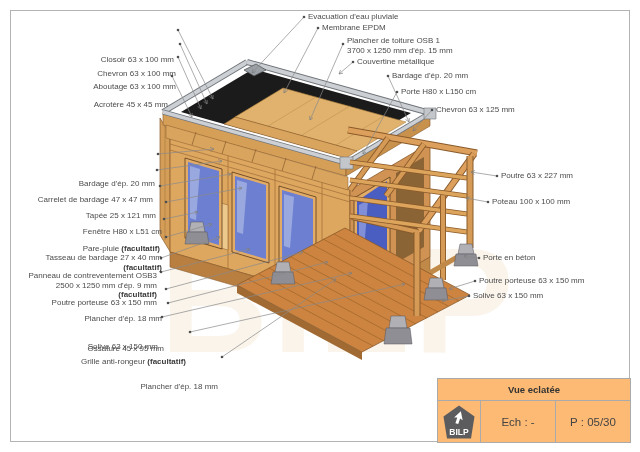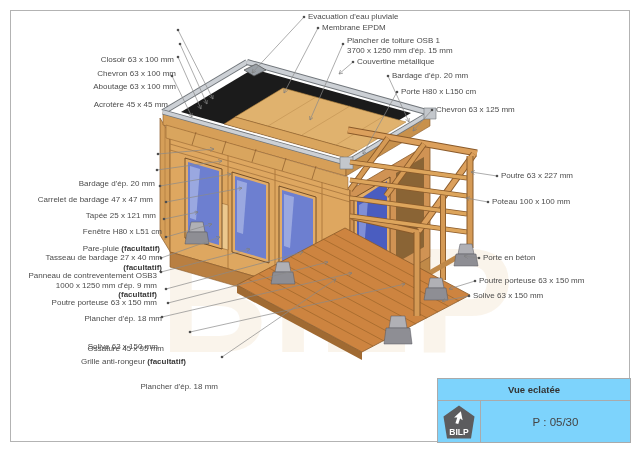--- a/index.html
+++ b/index.html
@@ -8,21 +8,21 @@
   #frame{position:absolute;left:10px;top:10px;width:618px;height:430px;
          border:1px solid #b3b3b3;}
   #wm{position:absolute;left:160px;top:225px;font-size:150px;font-weight:bold;
       letter-spacing:4px;color:rgba(233,205,162,0.22);line-height:1;user-select:none;}
   svg.draw{position:absolute;left:0;top:0;}
   .lbl{position:absolute;font-size:8px;line-height:9.5px;color:#4c4c4c;white-space:nowrap;}
   .lbl b{color:#3a3a3a;}
   .r{text-align:right;margin-top:30px;}
   
   #tblock{position:absolute;left:437px;top:378px;width:192px;height:63px;
-          border:1px solid #aaa;background:#7dd3fc;}
+          border:1px solid #aaa;background:#fdba74;}
   #trow1{height:21px;border-bottom:1px solid #aaa;display:flex;align-items:center;
          justify-content:center;font-size:9.5px;font-weight:bold;color:#333;}
   #trow2{display:flex;height:41px;}
   .tcell{display:flex;align-items:center;justify-content:center;font-size:11.5px;color:#444;}
   #tc-logo{width:42px;border-right:1px solid #aaa;}
   #tc-ech{flex:1;border-right:1px solid #aaa;}
   #tc-page{flex:1;}
 </style>
 </head>
 <body>
@@ -262,21 +262,21 @@
   <div class="lbl r" style="right:487px;top:165px">Carrelet de bardage 47 x 47 mm</div>
   <div class="lbl r" style="right:484px;top:181px">Tapée 25 x 121 mm</div>
   <div class="lbl r" style="right:478px;top:197px">Fenêtre H80 x L51 cm</div>
   <div class="lbl r" style="right:480px;top:214px"><span>Pare-pluie </span><b>(facultatif)</b></div>
   <div class="lbl r" style="right:478px;top:223px">
     <div>Tasseau de bardage 27 x 40 mm</div>
       <div><b>(facultatif)</b></div>
   </div>
   <div class="lbl r" style="right:483px;top:241px">
     <div>Panneau de contreventement OSB3</div>
-      <div>1000 x 1250 mm d'ép. 9 mm</div>
+      <div>2500 x 1250 mm d'ép. 9 mm</div>
       <div><b>(facultatif)</b></div>
   </div>
   <div class="lbl r" style="right:483px;top:268px">Poutre porteuse 63 x 150 mm</div>
   <div class="lbl r" style="right:478px;top:284px">Plancher d'ép. 18 mm</div>
   <div class="lbl r" style="right:476px;top:314px">Ossature 45 x 95 mm</div>
   <div class="lbl r" style="right:482px;top:312px">Solive 63 x 150 mm</div>
   <div class="lbl r" style="right:454px;top:327px"><span>Grille anti-rongeur </span><b>(facultatif)</b></div>
   <div class="lbl r" style="right:422px;top:352px">Plancher d'ép. 18 mm</div>
 
   <div class="lbl" style="left:308px;top:12px">Evacuation d'eau pluviale</div>
@@ -299,16 +299,17 @@
   <div id="tblock">
     <div id="trow1">Vue eclatée</div>
     <div id="trow2">
       <div class="tcell" id="tc-logo">
         <svg width="32" height="34" viewBox="0 0 32 34">
           <polygon points="16,0.5 31.5,11.5 28,33.5 4,33.5 0.5,11.5" fill="#5c5c5e"></polygon>
           <path d="M16 6 L20.5 14 L17.5 13 L17.5 19 L14.5 19 L14.5 13 L11.5 14 Z" fill="#ffffff" transform="rotate(18 16 12)"></path>
           <text x="16" y="30" text-anchor="middle" font-family="Liberation Sans, sans-serif" font-size="8.5" font-weight="bold" fill="#ffffff">BILP</text>
         </svg>
       </div>
+      <div class="tcell" id="tc-ech">Ech : -</div>
       <div class="tcell" id="tc-page">P : 05/30</div>
     </div>
   </div>
 </div>
 
 </body></html>

